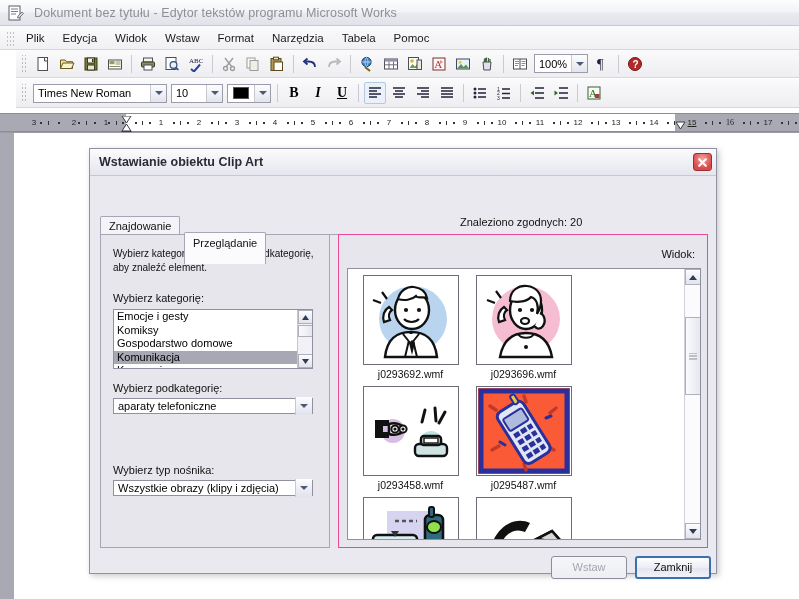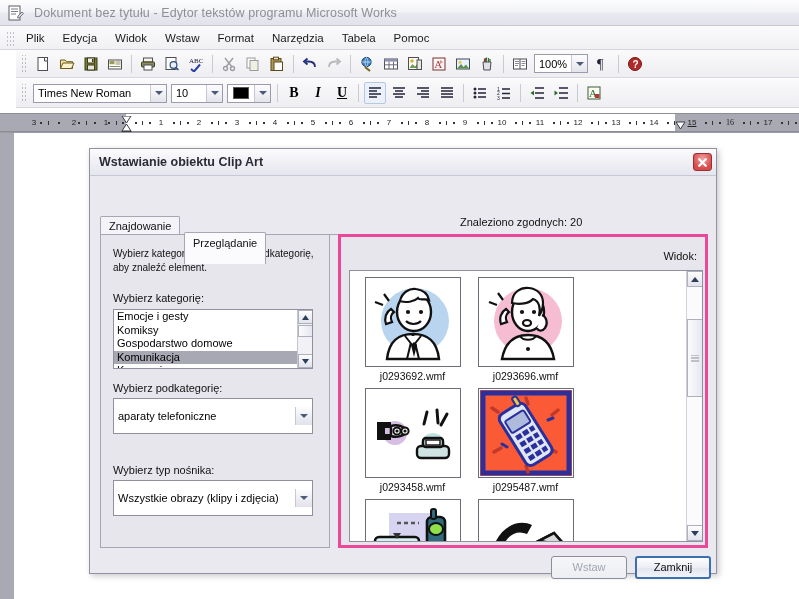--- a/index.html
+++ b/index.html
@@ -150,32 +150,32 @@
   .lb-scroll { width:15px; background:#f1f1f6; border-left:1px solid #c5c6d1; position:relative; }
   .sb-btn { width:15px; height:14px; background:linear-gradient(to bottom,#fdfdfe,#e2e3ec);
             border:1px solid #aeb0bd; display:flex; align-items:center; justify-content:center; }
   .sb-btn.top { position:absolute; top:0; left:0; }
   .sb-btn.bot { position:absolute; bottom:0; left:0; }
   .sb-thumb { position:absolute; left:0; width:15px;
             background:linear-gradient(to right,#fbfbfd,#e6e7ef);
             border:1px solid #aeb0bd; }
 
   .combo {
-    position:absolute; left:12px; width:200px; height:36px;
+    position:absolute; left:12px; width:200px; height:16px;
     background:#fff; border:1px solid #8f90a0; display:flex; align-items:center;
   }
   .combo .val { flex:1; padding:0 4px; font-size:11px; white-space:nowrap; overflow:hidden; }
   .combo .arrow { width:17px; height:18px; border-left:1px solid #c7c8d2;
     background:linear-gradient(to bottom,#fdfdfe,#e1e2ec);
     display:flex; align-items:center; justify-content:center; }
 
   
   .right-panel {
     position:absolute; left:248px; top:58px; width:370px; height:314px;
-    background:#e6e6ec; border:3px solid #ec4899;
+    background:#e6e6ec; border:1px solid #ec4899;
   }
   .widok-row { position:absolute; left:8px; top:9px; width:354px; height:20px; display:flex; align-items:center; justify-content:flex-end; }
   .widok-lbl { font-size:11px; margin-right:6px; color:#111; }
   .widok-combo { width:192px; height:20px; background:#fff; border:1px solid #8f90a0; display:flex; align-items:center; }
   .widok-combo .val { flex:1; padding:0 4px; font-size:11px; white-space:nowrap; }
   .widok-combo .arrow { width:17px; height:18px; border-left:1px solid #c7c8d2;
     background:linear-gradient(to bottom,#fdfdfe,#e1e2ec); display:flex; align-items:center; justify-content:center; }
 
   .thumbs-box {
     position:absolute; left:8px; top:33px; width:354px; height:272px;

